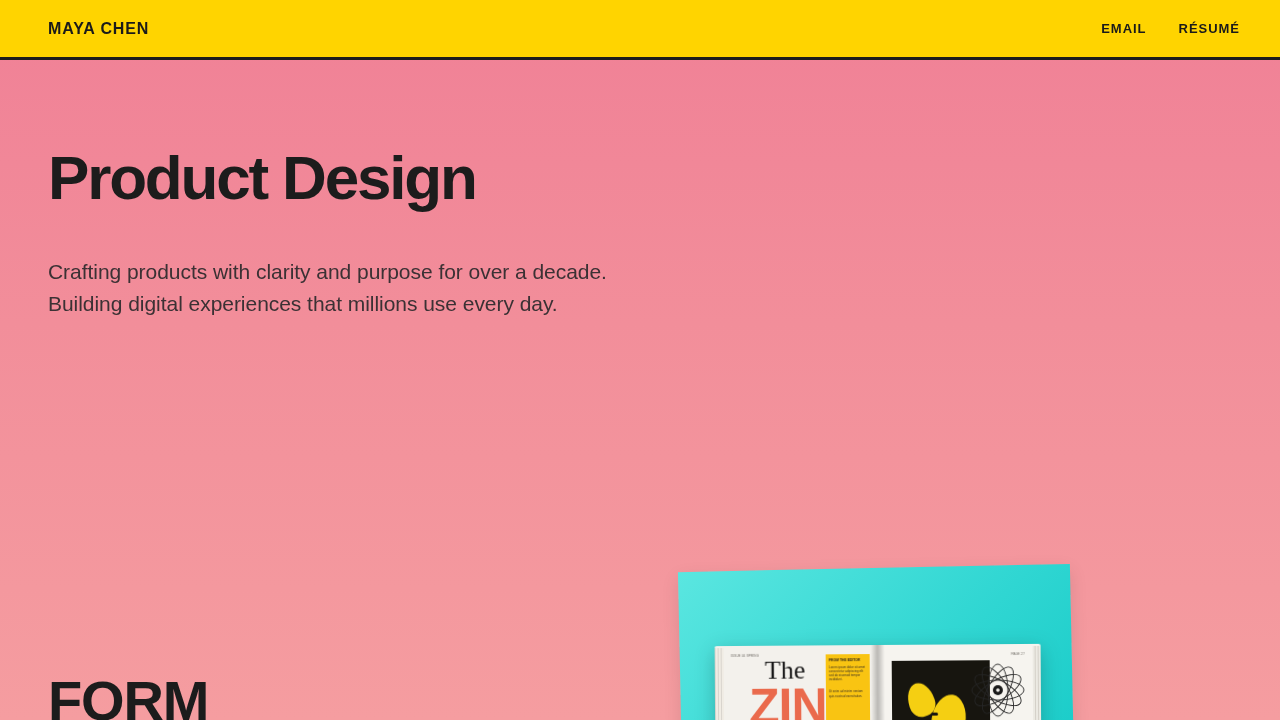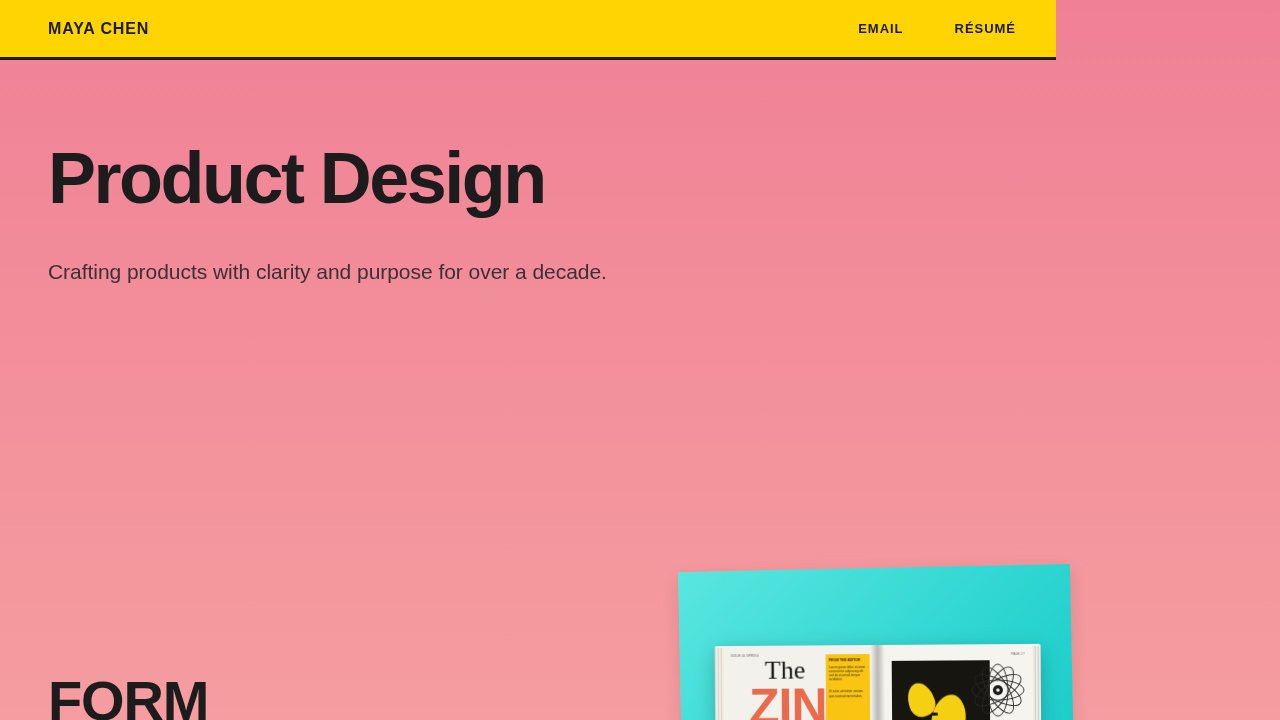--- a/index.html
+++ b/index.html
@@ -14,55 +14,55 @@
   #page {
     position:relative;
     width:1280px; height:720px;
     background:linear-gradient(180deg,#f08096 0%, #f28e9a 45%, #f59da0 100%);
     overflow:hidden;
   }
 
   
   #site-header {
     position:absolute; top:0; left:0;
-    width:1056px; height:60px;
+    width:1280px; height:60px;
     background:#ffd400;
     border-bottom:3px solid #1c1c1c;
     display:flex; align-items:center;
     justify-content:space-between;
     padding:0 40px 0 48px;
     z-index:30;
   }
   #brand {
     font-size:16px;
     font-weight:bold;
     letter-spacing:0.055em;
     color:#1a1a1a;
     white-space:nowrap;
   }
-  #site-nav { display:flex; align-items:center; gap:51px; }
+  #site-nav { display:flex; align-items:center; gap:32px; }
   .nav-link {
     font-size:13px;
     font-weight:bold;
     letter-spacing:0.075em;
     color:#1a1a1a;
     text-decoration:none;
     white-space:nowrap;
   }
 
   
   #hero {
     position:absolute;
     top:63px; left:0;
     width:1280px;
     padding:66px 48px 0 48px;
     z-index:10;
   }
   #hero-title {
-    font-size:72px;
+    font-size:62px;
     line-height:98px;
     font-weight:bold;
     letter-spacing:-0.035em;
     color:#1c1c1c;
     white-space:nowrap;
   }
   #hero-title .line { display:block; }
   #ampersand { color:#4a3330; }
 
   #hero-subtitle {
@@ -225,20 +225,21 @@
       <a class="nav-link" href="#">RÉSUMÉ</a>
     </nav>
   </header>
 
   <section id="hero">
     <h1 id="hero-title">
       <span class="line">Product Design</span>
     </h1>
     <p id="hero-subtitle">
       <span class="sub-line">Crafting products with clarity and purpose for over a decade.</span>
+      <span class="sub-line">Building digital experiences that millions use every day.</span>
     </p>
   </section>
 
   <h2 id="section-label">FORM</h2>
 
   <div id="artwork">
 
     <div id="teal-sheet"></div>
 
     <div id="magazine">

